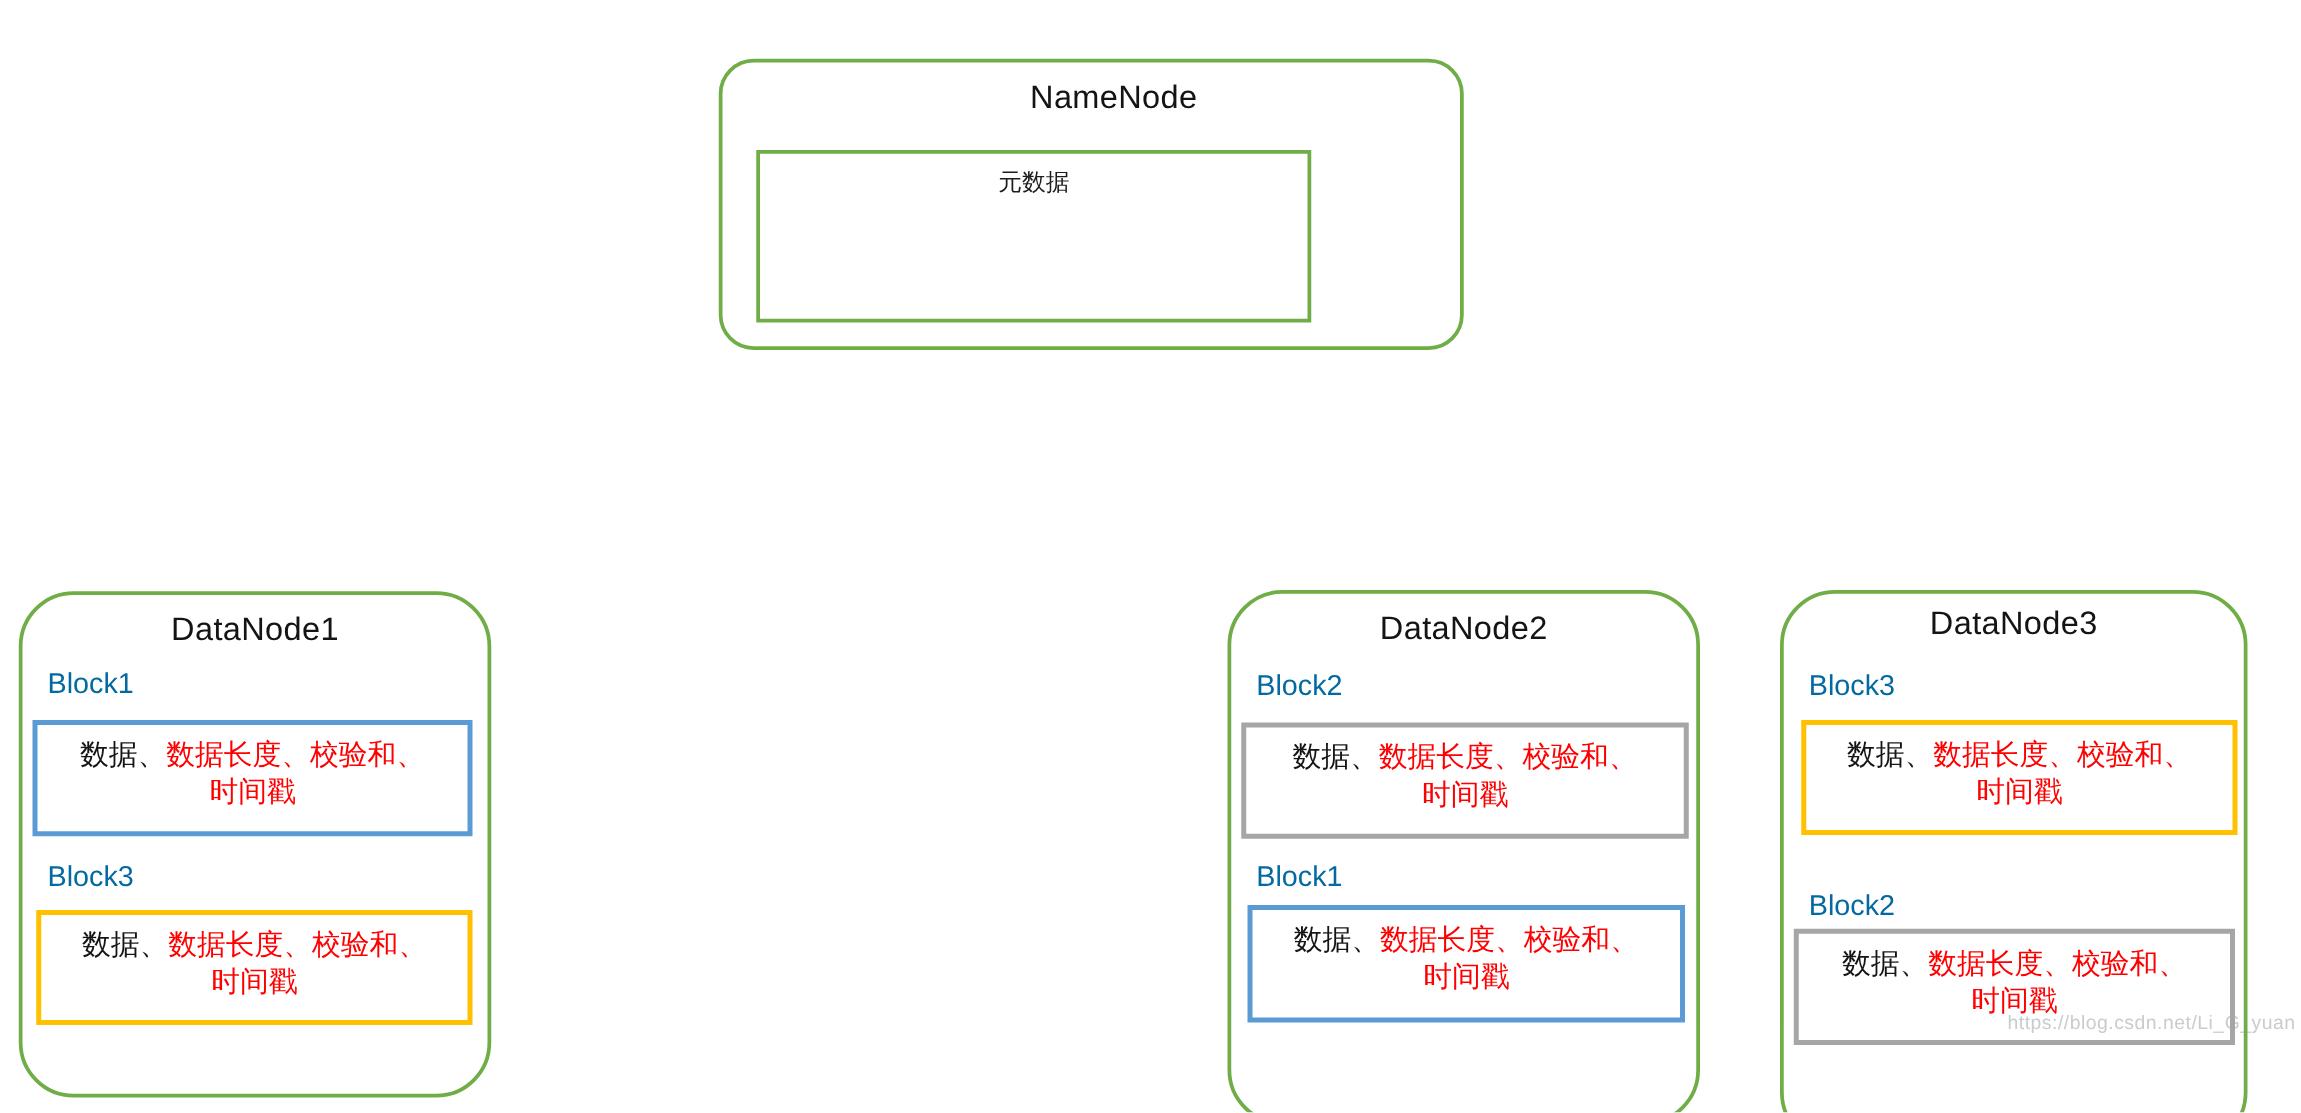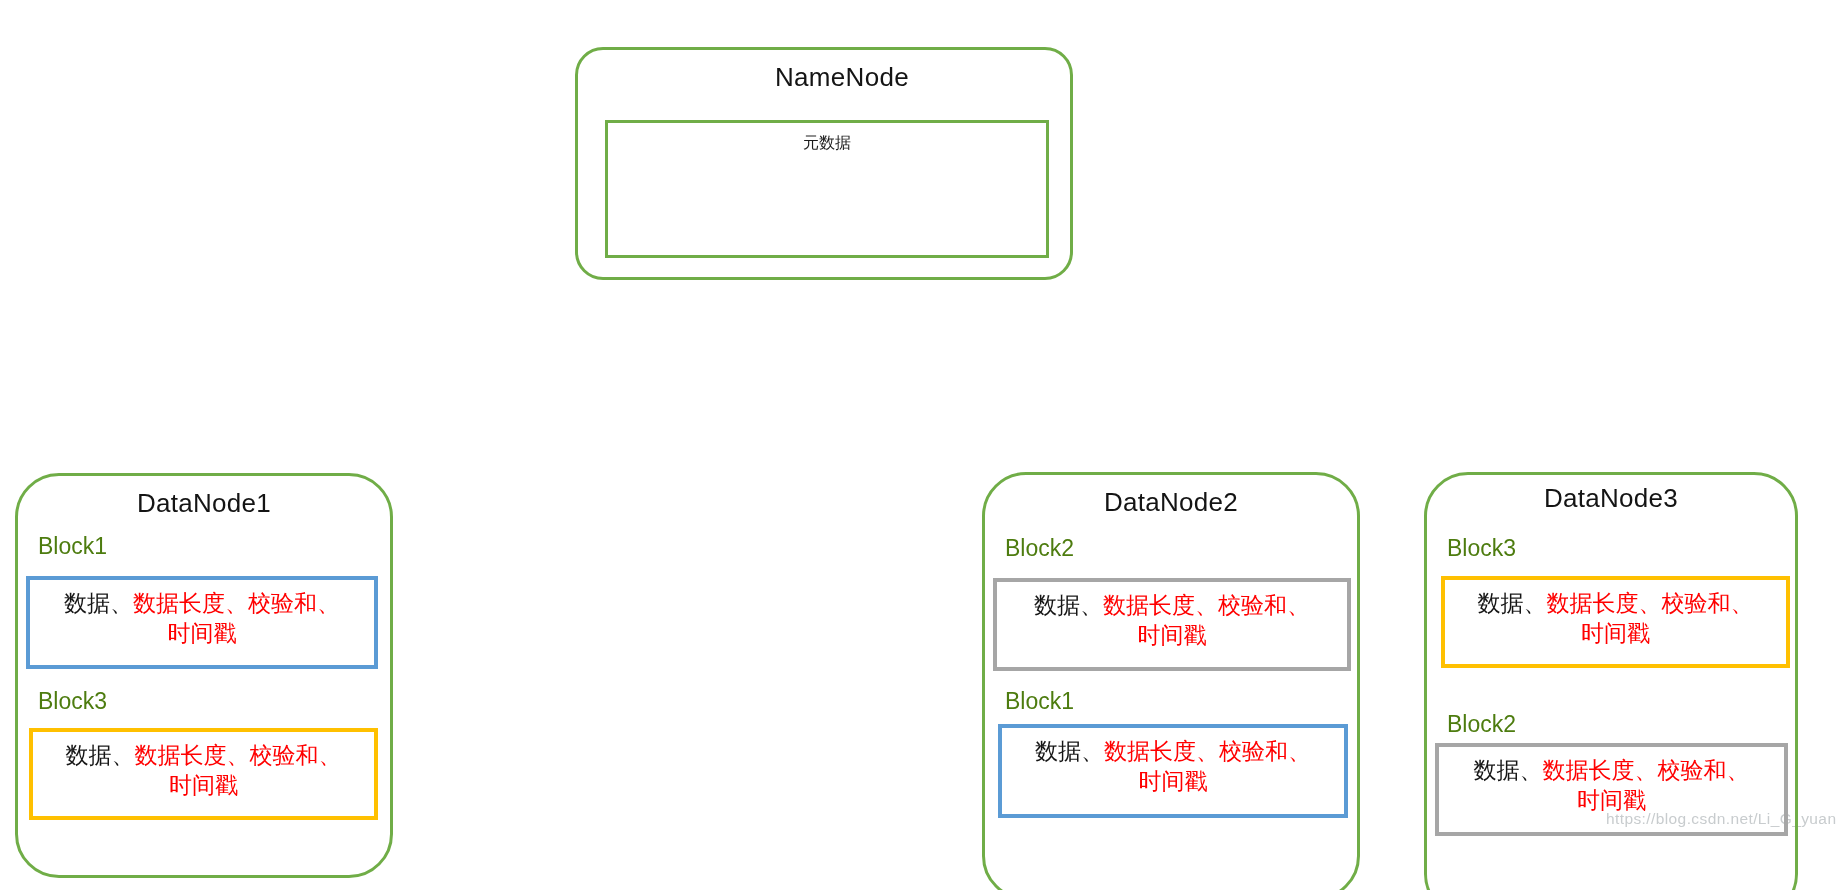--- a/index.html
+++ b/index.html
@@ -21,48 +21,48 @@
   }
   .node-title {
     text-align: center;
     font-size: 26px;
     color: #141414;
     margin-top: 12px;
     letter-spacing: 0.3px;
   }
 
   
-  .namenode { left: 575px; top: 47px; width: 498px; height: 233px; border-radius: 28px; padding-left: 36px; }
+  .namenode { left: 575px; top: 47px; width: 596px; height: 233px; border-radius: 28px; padding-left: 36px; }
   .metadata-box {
     position: absolute;
     left: 27px; top: 70px;
     width: 444px; height: 138px;
     box-sizing: border-box;
     border: 3px solid #70AD47;
     text-align: center;
   }
   .metadata-label {
     margin-top: 10px;
-    font-size: 16px;
+    font-size: 19px;
     color: #1c1c1c;
     font-family: "DejaVu Serif", serif;
   }
 
   
   .datanode { border-radius: 44px; }
   .dn1 { left: 15px;   top: 473px; width: 378px; height: 405px; }
   .dn2 { left: 982px;  top: 472px; width: 378px; height: 428px; }
   .dn3 { left: 1424px; top: 472px; width: 374px; height: 446px; }
   .dn3 .node-title { margin-top: 8px; }
 
   .block-label {
     position: absolute;
     left: 20px;
     font-size: 23px;
-    color: #4d7c0f;
+    color: #0369a1;
   }
   .block-box {
     position: absolute;
     box-sizing: border-box;
     border: 4px solid #888888;
     text-align: center;
     font-size: 23px;
     font-weight: normal;
     line-height: 1.32;
     padding-top: 8px;

